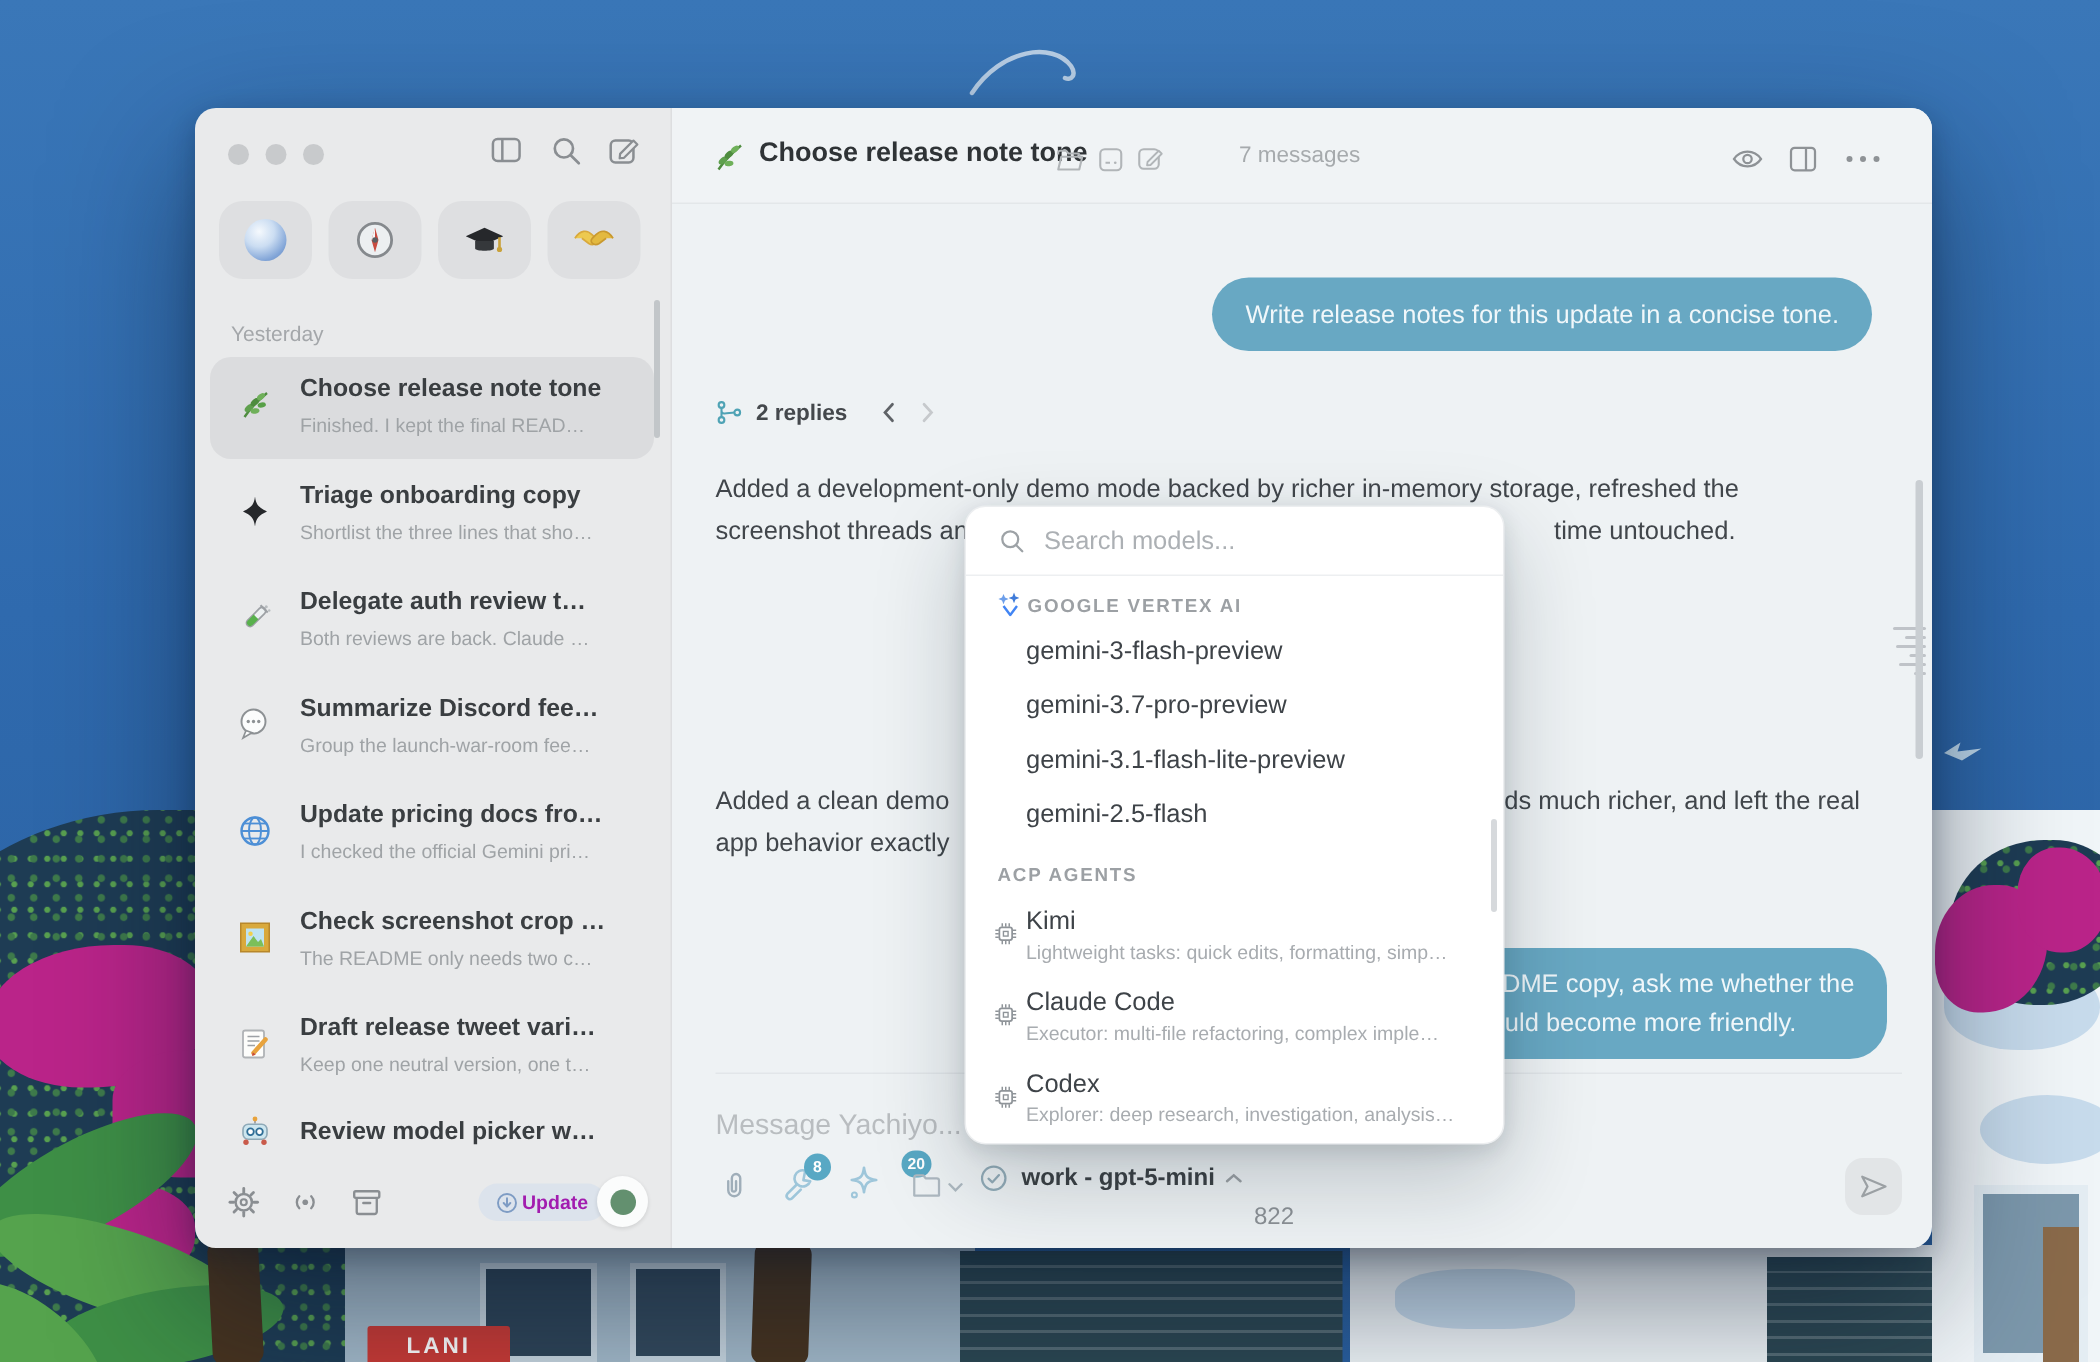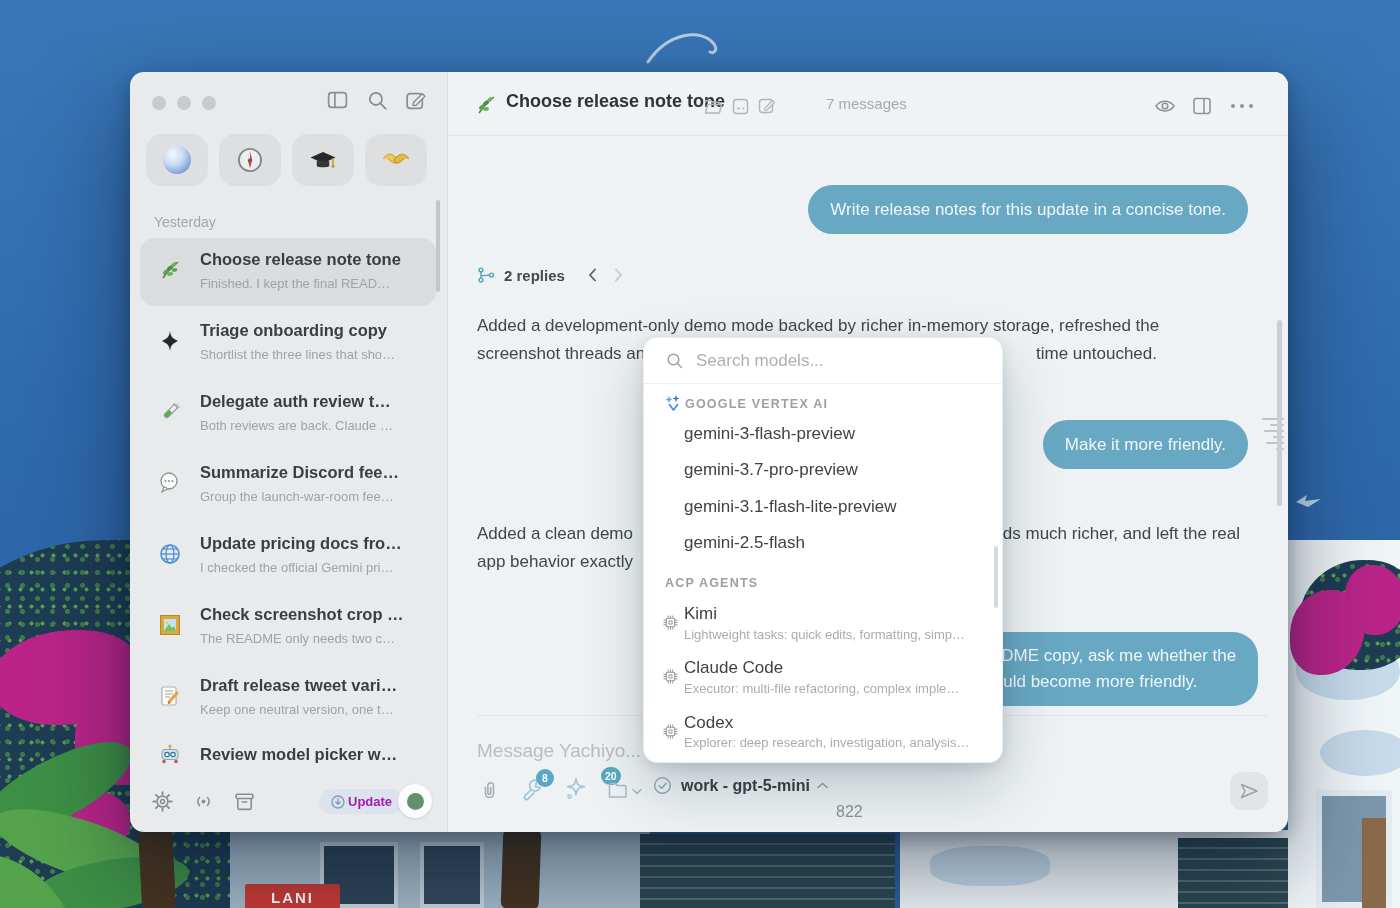--- a/index.html
+++ b/index.html
@@ -377,23 +377,20 @@
       </div>
 
       <div class="para" style="left:29px;top:240px;width:690px;">
         <div>Added a development-only demo mode backed by richer in-memory storage, refreshed the</div>
         <div class="split" style="width:680px;">
           <span>screenshot threads an</span>
           <span>time untouched.</span>
         </div>
       </div>
 
-      <div class="bubble one-line" style="right:40px;top:348px;">
-        <span>Make it more friendly.</span>
-      </div>
 
       <div class="abs" style="left:806px;top:342px;width:30px;">
         <div class="mini-line" style="width:22px;"></div>
         <div class="mini-line" style="width:14px;"></div>
         <div class="mini-line" style="width:20px;"></div>
         <div class="mini-line" style="width:11px;"></div>
         <div class="mini-line" style="width:18px;"></div>
         <div class="mini-line" style="width:8px;"></div>
       </div>
 

